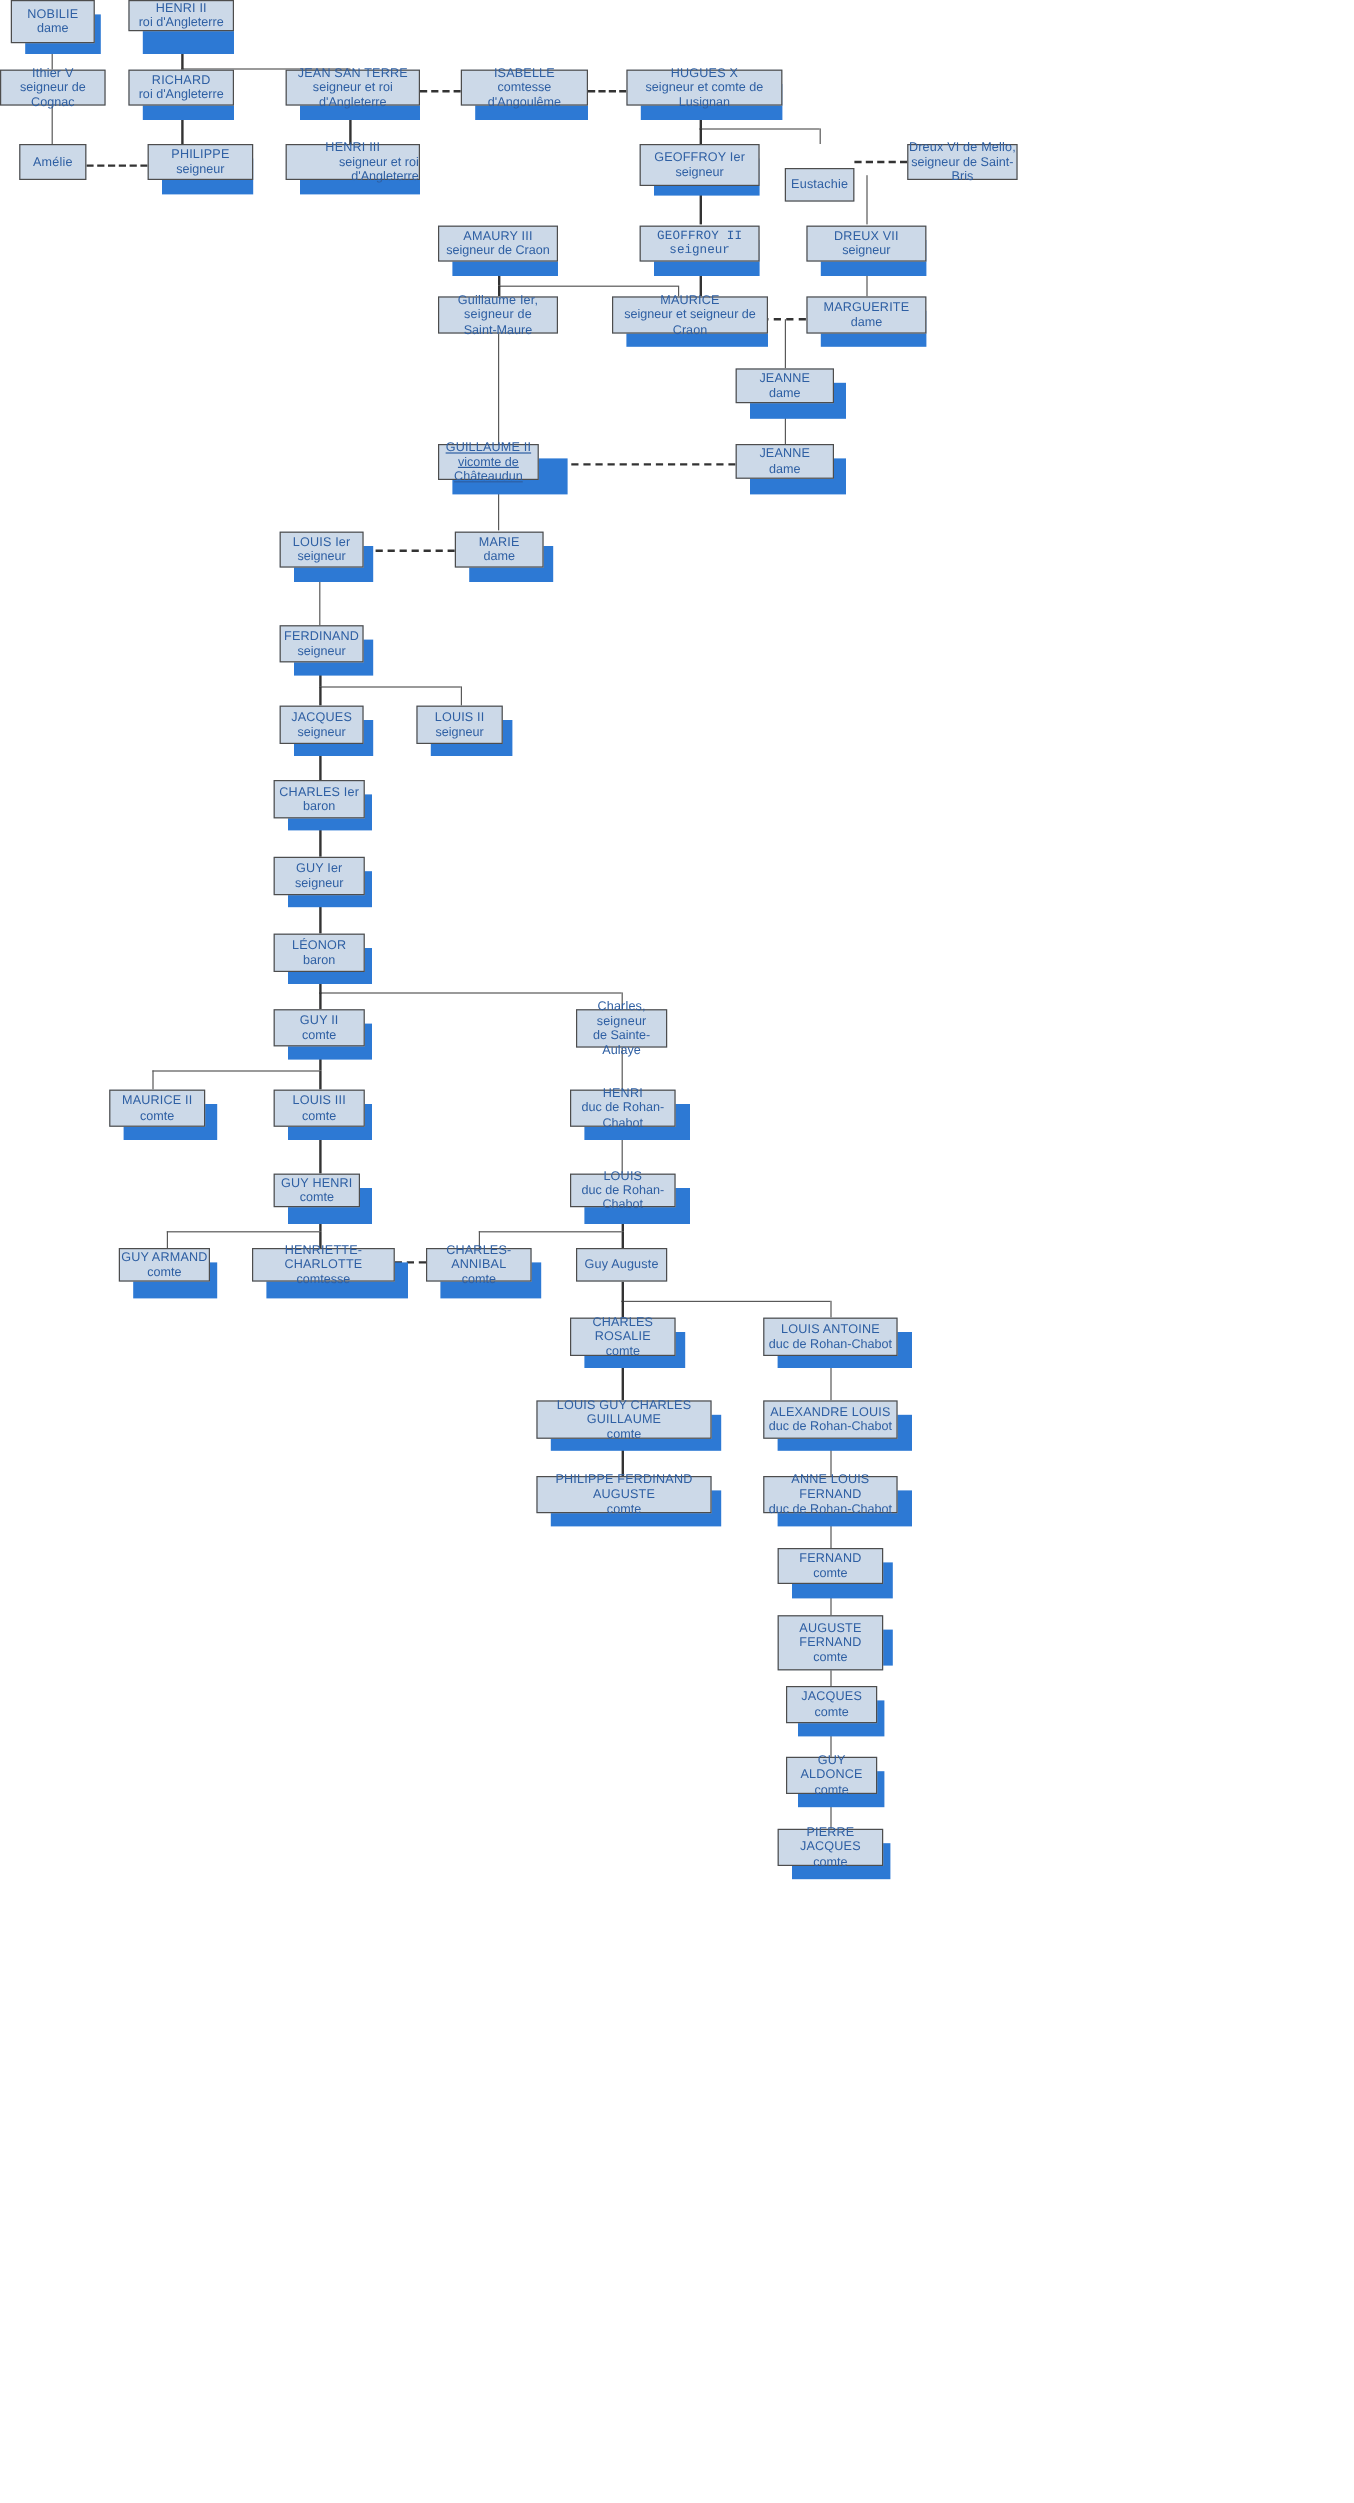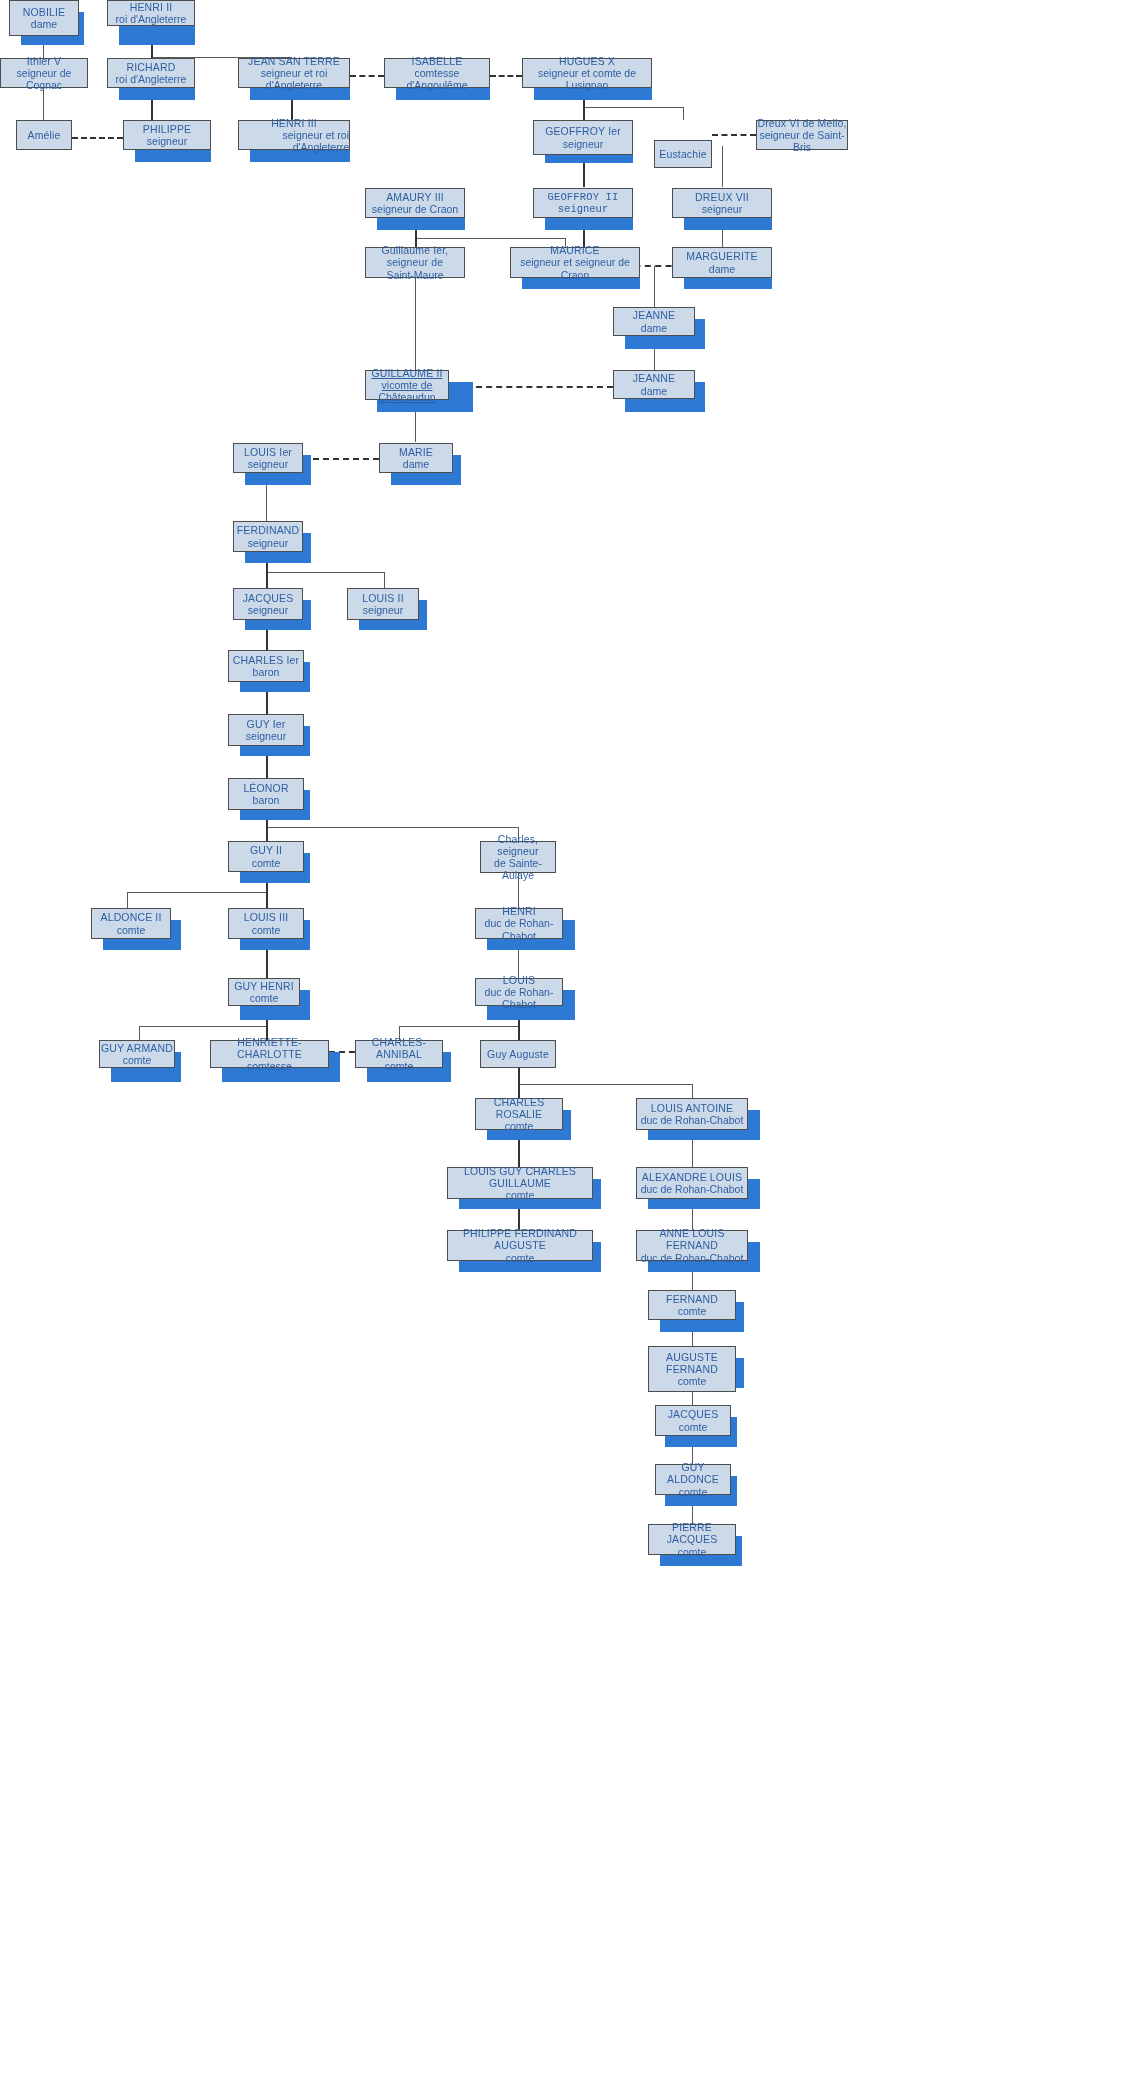--- a/index.html
+++ b/index.html
@@ -311,21 +311,21 @@
     <div class="ti">comte</div>
   </div>
 
   <div class="node" style="left:480px;top:841px;width:76px;height:32px;">
     <div class="nm">Charles, seigneur</div>
     <div class="ti">de Sainte-Aulaye</div>
   </div>
 
   <div class="shadow" style="left:103px;top:920px;width:78px;height:30px;"></div>
   <div class="node" style="left:91px;top:908px;width:80px;height:31px;">
-    <div class="nm">ALDONCE II</div>
+    <div class="nm">MAURICE II</div>
     <div class="ti">comte</div>
   </div>
 
   <div class="shadow" style="left:240px;top:920px;width:70px;height:30px;"></div>
   <div class="node" style="left:228px;top:908px;width:76px;height:31px;">
     <div class="nm">LOUIS III</div>
     <div class="ti">comte</div>
   </div>
 
   <div class="shadow" style="left:487px;top:920px;width:88px;height:30px;"></div>

